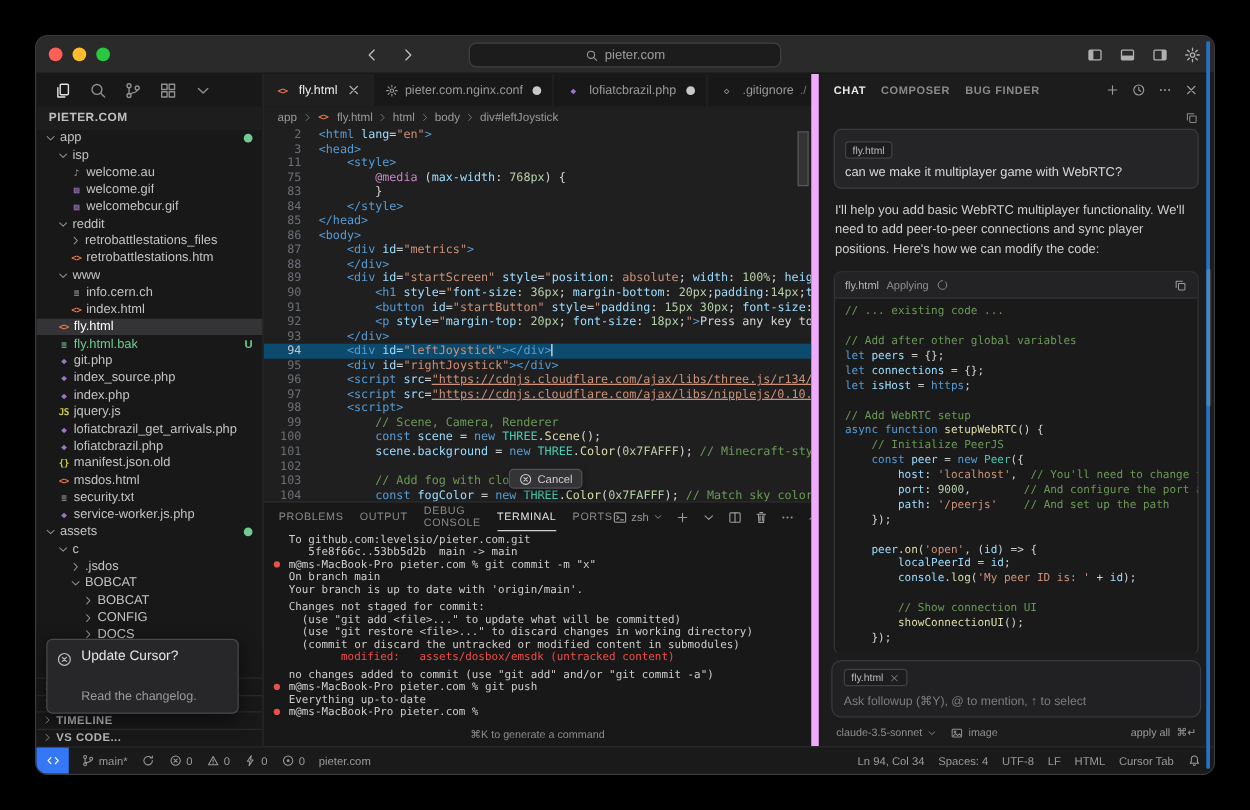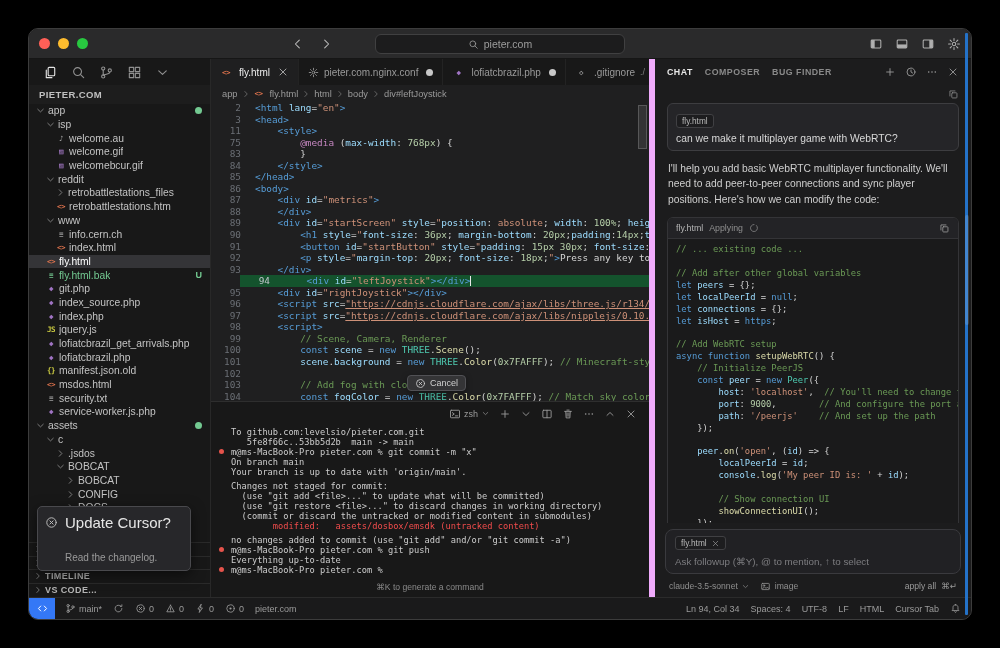--- a/index.html
+++ b/index.html
@@ -31,38 +31,38 @@
   .trow.sel .tlabel{color:#fff;}
   .chev{width:11px;height:11px;color:#8f8f8f;margin-right:2px;}
   .ficon{display:inline-block;width:12px;font-size:7.5px;font-weight:700;text-align:center;flex:none;letter-spacing:-.5px;margin-right:2px;font-family:"DejaVu Sans Mono",monospace;}
   .tlabel{overflow:hidden;text-overflow:ellipsis;}
   .gdot{margin-left:auto;width:7px;height:7px;border-radius:50%;background:#73c991;flex:none;}
   .gu{margin-left:auto;color:#73c991;font-size:9px;flex:none;font-weight:700;}
   .sect{height:13.5px;display:flex;align-items:center;border-top:1px solid #2a2a2a;font-size:9px;font-weight:700;letter-spacing:.4px;color:#b4b4b4;padding-left:4px;}
   .sect .chev{width:10px;height:10px;}
   .toast{position:absolute;left:8px;bottom:26px;width:154px;background:#27272a;border:1px solid #49494d;border-radius:5px;padding:7px 8px 7px 27px;box-shadow:0 4px 14px rgba(0,0,0,.55);z-index:5;}
   .toast .ic{position:absolute;left:7px;top:9px;width:13px;height:13px;color:#bdbdbd;}
-  .toast-title{font-size:15px;color:#e6e6e6;margin-bottom:2px;}
+  .toast-title{font-size:11px;color:#e6e6e6;margin-bottom:2px;}
   .toast-sub{font-size:10px;color:#9a9a9a;margin-top:21px;}
   
   .center{flex:1;min-width:0;display:flex;flex-direction:column;background:#1f1f20;}
   .tabsbar{height:26px;flex:none;background:#181818;display:flex;align-items:stretch;}
   .tabs{display:flex;}
   .tab{display:flex;align-items:center;gap:5px;padding:0 9px;font-size:10px;color:#9a9a9a;border-right:1px solid #232323;white-space:nowrap;}
   .tab.active{background:#1f1f20;color:#ececec;}
   .tab-suffix{color:#7a7a7a;font-size:9px;}
   .dirty{width:7px;height:7px;border-radius:50%;background:#c8c8c8;margin-left:3px;flex:none;}
   .tclose{width:12px;height:12px;color:#b0b0b0;margin-left:2px;}
   .tab-right{margin-left:auto;display:flex;align-items:center;gap:10px;padding:0 10px;color:#9a9a9a;}
   .breadcrumb{height:17px;flex:none;display:flex;align-items:center;gap:2px;padding:0 10px;font-size:9.3px;color:#9a9a9a;}
   .bc-sep{width:10px;height:10px;color:#7a7a7a;}
   .bc-item{padding:0 1px;}
   .code{flex:1;min-height:0;position:relative;font-family:"DejaVu Sans Mono",monospace;font-size:9.4px;overflow:hidden;}
   .cline{height:11.55px;line-height:11.55px;display:flex;}
-  .cline.current{background:#14532d;margin-left:29px;}
+  .cline.current{background:#0c4a6e;}
   .lnum{width:44px;flex:none;text-align:right;padding-right:14px;color:#6b6f75;}
   .cline.current .lnum{color:#c2c6cc;}
   .ltext{flex:1;overflow:hidden;white-space:pre;}
   .tk-tg{color:#569cd6}.tk-at{color:#9cdcfe}.tk-st{color:#ce9178}.tk-stu{color:#ce9178;text-decoration:underline}
   .tk-nu{color:#b5cea8}.tk-kw{color:#c586c0}.tk-kwb{color:#569cd6}.tk-cm{color:#6a9955}
   .tk-pu,.tk-pl{color:#d4d4d4}.tk-fn{color:#dcdcaa}.tk-cl{color:#4ec9b0}.tk-vr{color:#9cdcfe}
   .caret{display:inline-block;width:1.2px;height:10px;background:#e8e8e8;vertical-align:-1.5px;}
   .cancel-pill{position:absolute;left:196px;top:273px;display:flex;align-items:center;gap:4px;background:#343436;border:1px solid #515155;border-radius:4px;padding:1.5px 7px;font-size:9px;color:#cfcfcf;font-family:"Liberation Sans",sans-serif;box-shadow:0 2px 6px rgba(0,0,0,.4);}
   .cancel-pill .ic{width:11px;height:11px;}
   .code-scroll{position:absolute;right:2px;top:3px;width:9px;height:44px;background:rgba(255,255,255,.09);border:1px solid rgba(255,255,255,.18);}
@@ -649,20 +649,27 @@
                 <circle cx="8" cy="8" r="5.8"></circle>
                 <path d="M6 6l4 4M10 6l-4 4"></path>
               </svg>
             </span>
           <span>Cancel</span>
         </div>
         <div class="code-scroll"></div>
       </div>
       <div class="panel">
         <div class="panel-head">
+          <div class="ptabs">
+              <span class="ptab">PROBLEMS</span>
+              <span class="ptab">OUTPUT</span>
+              <span class="ptab">DEBUG CONSOLE</span>
+              <span class="ptab active">TERMINAL</span>
+              <span class="ptab">PORTS</span>
+            </div>
           <div class="panel-controls">
               <span class="pctl">
                 <span class="ic">
                   <svg viewBox="0 0 16 16" fill="none" stroke="currentColor" stroke-width="1.2" stroke-linecap="round" stroke-linejoin="round">
                     <rect x="2" y="3" width="12" height="10" rx="1"></rect>
                     <path d="M4.5 6.2L7 8l-2.5 1.8M8.5 10.5h3.2"></path>
                   </svg>
                 </span>
                 <span>zsh</span>
                 <span class="ic sm">
@@ -811,21 +818,20 @@
                   <rect x="5.5" y="5.5" width="7.5" height="7.5" rx="1"></rect>
                   <path d="M2.8 10.2V2.8h7.4"></path>
                 </svg>
               </span>
           </div>
           <div class="cb-code">
               <div class="ccline"><span class="tk-cm">// ... existing code ...</span></div>
               <div class="ccline">&nbsp;</div>
               <div class="ccline"><span class="tk-cm">// Add after other global variables</span></div>
               <div class="ccline"><span class="tk-kwb">let</span><span class="tk-vr"> peers</span><span class="tk-pu"> = {};</span></div>
-              <div class="ccline"><span class="tk-kwb">let</span><span class="tk-vr"> localPeerId</span><span class="tk-pu"> = </span><span class="tk-kwb">null</span><span class="tk-pu">;</span></div>
               <div class="ccline"><span class="tk-kwb">let</span><span class="tk-vr"> connections</span><span class="tk-pu"> = {};</span></div>
               <div class="ccline"><span class="tk-kwb">let</span><span class="tk-vr"> isHost</span><span class="tk-pu"> = </span><span class="tk-kwb">https</span><span class="tk-pu">;</span></div>
               <div class="ccline">&nbsp;</div>
               <div class="ccline"><span class="tk-cm">// Add WebRTC setup</span></div>
               <div class="ccline"><span class="tk-kwb">async</span><span class="tk-kwb"> function</span><span class="tk-fn"> setupWebRTC</span><span class="tk-pu">() {</span></div>
               <div class="ccline"><span class="tk-pl">    </span><span class="tk-cm">// Initialize PeerJS</span></div>
               <div class="ccline"><span class="tk-pl">    </span><span class="tk-kwb">const</span><span class="tk-vr"> peer</span><span class="tk-pu"> = </span><span class="tk-kwb">new</span><span class="tk-cl"> Peer</span><span class="tk-pu">({</span></div>
               <div class="ccline"><span class="tk-pl">        </span><span class="tk-vr">host</span><span class="tk-pu">: </span><span class="tk-st">'localhost'</span><span class="tk-pu">,  </span><span class="tk-cm">// You'll need to change this to</span></div>
               <div class="ccline"><span class="tk-pl">        </span><span class="tk-vr">port</span><span class="tk-pu">: </span><span class="tk-nu">9000</span><span class="tk-pu">,        </span><span class="tk-cm">// And configure the port accordi</span></div>
               <div class="ccline"><span class="tk-pl">        </span><span class="tk-vr">path</span><span class="tk-pu">: </span><span class="tk-st">'/peerjs'</span><span class="tk-pu">    </span><span class="tk-cm">// And set up the path</span></div>

